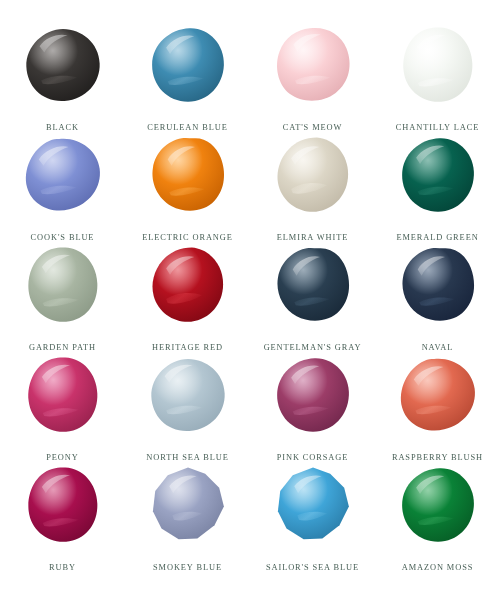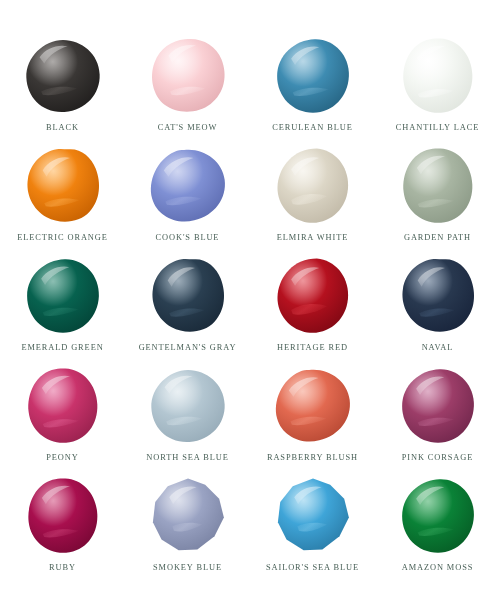--- a/index.html
+++ b/index.html
@@ -22,21 +22,21 @@
     grid-template-columns: repeat(4, 125px);
     grid-template-rows: 22px repeat(5, 110px) 1fr;
     box-sizing: border-box;
   }
 
   .swatch-cell {
     position: relative;
     display: flex;
     flex-direction: column;
     align-items: center;
-    justify-content: flex-end;
+    justify-content: space-between;
   }
 
   
   .blob-wrap {
     position: relative;
     width: 78px;
     height: 78px;
     margin-top: 4px;
   }
 
@@ -104,20 +104,53 @@
           </svg>
         </div>
       </div>
       <div class="swatch-label">BLACK</div>
     </div>
     <div class="swatch-cell">
       <div class="blob-wrap">
         <div class="blob">
           <svg viewBox="0 0 100 100" preserveAspectRatio="none">
             <defs>
+              <radialGradient id="bodyg2" cx="36%" cy="30%" r="82%">
+                <stop offset="0%" stop-color="#7fb8d4" stop-opacity="0.55"></stop>
+                <stop offset="42%" stop-color="#3e8cb2" stop-opacity="1"></stop>
+                <stop offset="100%" stop-color="#24617f" stop-opacity="1"></stop>
+              </radialGradient>
+              <linearGradient id="glg2" x1="0" y1="0" x2="0.6" y2="1">
+                <stop offset="0%" stop-color="#ffffff" stop-opacity="0.62"></stop>
+                <stop offset="100%" stop-color="#ffffff" stop-opacity="0.04"></stop>
+              </linearGradient>
+              <linearGradient id="shg2" x1="0" y1="0" x2="1" y2="0.4">
+                <stop offset="0%" stop-color="#7fb8d4" stop-opacity="0.05"></stop>
+                <stop offset="50%" stop-color="#7fb8d4" stop-opacity="0.45"></stop>
+                <stop offset="100%" stop-color="#7fb8d4" stop-opacity="0.05"></stop>
+              </linearGradient>
+              <clipPath id="clg2">
+                <path d="M52,3 C77,2 97,24 96,50 C95,76 76,97 50,97 C24,97 4,77 4,50 C4,23 27,4 52,3 Z"></path>
+              </clipPath>
+            </defs>
+            <path d="M52,3 C77,2 97,24 96,50 C95,76 76,97 50,97 C24,97 4,77 4,50 C4,23 27,4 52,3 Z" fill="url(#bodyg2)"></path>
+            <g clip-path="url(#clg2)">
+              <path d="M22,28 C30,16 46,10 58,13 C46,17 33,25 27,36 Z" fill="url(#glg2)"></path>
+              <path d="M24,71 C35,65 54,63 70,67 C56,73 38,77 26,75 Z" fill="url(#shg2)"></path>
+            </g>
+          </svg>
+        </div>
+      </div>
+      <div class="swatch-label">CERULEAN BLUE</div>
+    </div>
+    <div class="swatch-cell">
+      <div class="blob-wrap">
+        <div class="blob">
+          <svg viewBox="0 0 100 100" preserveAspectRatio="none">
+            <defs>
               <radialGradient id="bodyg1" cx="36%" cy="30%" r="82%">
                 <stop offset="0%" stop-color="#ffeef0" stop-opacity="0.55"></stop>
                 <stop offset="42%" stop-color="#fad0d4" stop-opacity="1"></stop>
                 <stop offset="100%" stop-color="#e3abb1" stop-opacity="1"></stop>
               </radialGradient>
               <linearGradient id="glg1" x1="0" y1="0" x2="0.6" y2="1">
                 <stop offset="0%" stop-color="#ffffff" stop-opacity="0.62"></stop>
                 <stop offset="100%" stop-color="#ffffff" stop-opacity="0.04"></stop>
               </linearGradient>
               <linearGradient id="shg1" x1="0" y1="0" x2="1" y2="0.4">
@@ -137,53 +170,20 @@
           </svg>
         </div>
       </div>
       <div class="swatch-label">CAT'S MEOW</div>
     </div>
     <div class="swatch-cell">
       <div class="blob-wrap">
         <div class="blob">
           <svg viewBox="0 0 100 100" preserveAspectRatio="none">
             <defs>
-              <radialGradient id="bodyg2" cx="36%" cy="30%" r="82%">
-                <stop offset="0%" stop-color="#7fb8d4" stop-opacity="0.55"></stop>
-                <stop offset="42%" stop-color="#3e8cb2" stop-opacity="1"></stop>
-                <stop offset="100%" stop-color="#24617f" stop-opacity="1"></stop>
-              </radialGradient>
-              <linearGradient id="glg2" x1="0" y1="0" x2="0.6" y2="1">
-                <stop offset="0%" stop-color="#ffffff" stop-opacity="0.62"></stop>
-                <stop offset="100%" stop-color="#ffffff" stop-opacity="0.04"></stop>
-              </linearGradient>
-              <linearGradient id="shg2" x1="0" y1="0" x2="1" y2="0.4">
-                <stop offset="0%" stop-color="#7fb8d4" stop-opacity="0.05"></stop>
-                <stop offset="50%" stop-color="#7fb8d4" stop-opacity="0.45"></stop>
-                <stop offset="100%" stop-color="#7fb8d4" stop-opacity="0.05"></stop>
-              </linearGradient>
-              <clipPath id="clg2">
-                <path d="M52,3 C77,2 97,24 96,50 C95,76 76,97 50,97 C24,97 4,77 4,50 C4,23 27,4 52,3 Z"></path>
-              </clipPath>
-            </defs>
-            <path d="M52,3 C77,2 97,24 96,50 C95,76 76,97 50,97 C24,97 4,77 4,50 C4,23 27,4 52,3 Z" fill="url(#bodyg2)"></path>
-            <g clip-path="url(#clg2)">
-              <path d="M22,28 C30,16 46,10 58,13 C46,17 33,25 27,36 Z" fill="url(#glg2)"></path>
-              <path d="M24,71 C35,65 54,63 70,67 C56,73 38,77 26,75 Z" fill="url(#shg2)"></path>
-            </g>
-          </svg>
-        </div>
-      </div>
-      <div class="swatch-label">CERULEAN BLUE</div>
-    </div>
-    <div class="swatch-cell">
-      <div class="blob-wrap">
-        <div class="blob">
-          <svg viewBox="0 0 100 100" preserveAspectRatio="none">
-            <defs>
               <radialGradient id="bodyg3" cx="36%" cy="30%" r="82%">
                 <stop offset="0%" stop-color="#ffffff" stop-opacity="0.55"></stop>
                 <stop offset="42%" stop-color="#f4f7f3" stop-opacity="1"></stop>
                 <stop offset="100%" stop-color="#dfe4dd" stop-opacity="1"></stop>
               </radialGradient>
               <linearGradient id="glg3" x1="0" y1="0" x2="0.6" y2="1">
                 <stop offset="0%" stop-color="#ffffff" stop-opacity="0.62"></stop>
                 <stop offset="100%" stop-color="#ffffff" stop-opacity="0.04"></stop>
               </linearGradient>
               <linearGradient id="shg3" x1="0" y1="0" x2="1" y2="0.4">
@@ -203,20 +203,53 @@
           </svg>
         </div>
       </div>
       <div class="swatch-label">CHANTILLY LACE</div>
     </div>
     <div class="swatch-cell">
       <div class="blob-wrap">
         <div class="blob">
           <svg viewBox="0 0 100 100" preserveAspectRatio="none">
             <defs>
+              <radialGradient id="bodyg4" cx="36%" cy="30%" r="82%">
+                <stop offset="0%" stop-color="#a9b5e6" stop-opacity="0.55"></stop>
+                <stop offset="42%" stop-color="#7f90d4" stop-opacity="1"></stop>
+                <stop offset="100%" stop-color="#5a69ae" stop-opacity="1"></stop>
+              </radialGradient>
+              <linearGradient id="glg4" x1="0" y1="0" x2="0.6" y2="1">
+                <stop offset="0%" stop-color="#ffffff" stop-opacity="0.62"></stop>
+                <stop offset="100%" stop-color="#ffffff" stop-opacity="0.04"></stop>
+              </linearGradient>
+              <linearGradient id="shg4" x1="0" y1="0" x2="1" y2="0.4">
+                <stop offset="0%" stop-color="#a9b5e6" stop-opacity="0.05"></stop>
+                <stop offset="50%" stop-color="#a9b5e6" stop-opacity="0.45"></stop>
+                <stop offset="100%" stop-color="#a9b5e6" stop-opacity="0.05"></stop>
+              </linearGradient>
+              <clipPath id="clg4">
+                <path d="M45,4 C70,1 94,18 97,42 C100,66 84,88 58,94 C34,100 10,88 4,66 C-2,44 10,16 33,6 C37,4 41,4 45,4 Z"></path>
+              </clipPath>
+            </defs>
+            <path d="M45,4 C70,1 94,18 97,42 C100,66 84,88 58,94 C34,100 10,88 4,66 C-2,44 10,16 33,6 C37,4 41,4 45,4 Z" fill="url(#bodyg4)"></path>
+            <g clip-path="url(#clg4)">
+              <path d="M19,30 C28,17 45,11 57,14 C45,18 31,27 25,38 Z" fill="url(#glg4)"></path>
+              <path d="M21,70 C32,64 51,62 67,66 C53,72 35,76 23,74 Z" fill="url(#shg4)"></path>
+            </g>
+          </svg>
+        </div>
+      </div>
+      <div class="swatch-label">COOK'S BLUE</div>
+    </div>
+    <div class="swatch-cell">
+      <div class="blob-wrap">
+        <div class="blob">
+          <svg viewBox="0 0 100 100" preserveAspectRatio="none">
+            <defs>
               <radialGradient id="bodyg5" cx="36%" cy="30%" r="82%">
                 <stop offset="0%" stop-color="#ffb457" stop-opacity="0.55"></stop>
                 <stop offset="42%" stop-color="#f0820f" stop-opacity="1"></stop>
                 <stop offset="100%" stop-color="#c45f00" stop-opacity="1"></stop>
               </radialGradient>
               <linearGradient id="glg5" x1="0" y1="0" x2="0.6" y2="1">
                 <stop offset="0%" stop-color="#ffffff" stop-opacity="0.62"></stop>
                 <stop offset="100%" stop-color="#ffffff" stop-opacity="0.04"></stop>
               </linearGradient>
               <linearGradient id="shg5" x1="0" y1="0" x2="1" y2="0.4">
@@ -236,53 +269,20 @@
           </svg>
         </div>
       </div>
       <div class="swatch-label">ELECTRIC ORANGE</div>
     </div>
     <div class="swatch-cell">
       <div class="blob-wrap">
         <div class="blob">
           <svg viewBox="0 0 100 100" preserveAspectRatio="none">
             <defs>
-              <radialGradient id="bodyg4" cx="36%" cy="30%" r="82%">
-                <stop offset="0%" stop-color="#a9b5e6" stop-opacity="0.55"></stop>
-                <stop offset="42%" stop-color="#7f90d4" stop-opacity="1"></stop>
-                <stop offset="100%" stop-color="#5a69ae" stop-opacity="1"></stop>
-              </radialGradient>
-              <linearGradient id="glg4" x1="0" y1="0" x2="0.6" y2="1">
-                <stop offset="0%" stop-color="#ffffff" stop-opacity="0.62"></stop>
-                <stop offset="100%" stop-color="#ffffff" stop-opacity="0.04"></stop>
-              </linearGradient>
-              <linearGradient id="shg4" x1="0" y1="0" x2="1" y2="0.4">
-                <stop offset="0%" stop-color="#a9b5e6" stop-opacity="0.05"></stop>
-                <stop offset="50%" stop-color="#a9b5e6" stop-opacity="0.45"></stop>
-                <stop offset="100%" stop-color="#a9b5e6" stop-opacity="0.05"></stop>
-              </linearGradient>
-              <clipPath id="clg4">
-                <path d="M45,4 C70,1 94,18 97,42 C100,66 84,88 58,94 C34,100 10,88 4,66 C-2,44 10,16 33,6 C37,4 41,4 45,4 Z"></path>
-              </clipPath>
-            </defs>
-            <path d="M45,4 C70,1 94,18 97,42 C100,66 84,88 58,94 C34,100 10,88 4,66 C-2,44 10,16 33,6 C37,4 41,4 45,4 Z" fill="url(#bodyg4)"></path>
-            <g clip-path="url(#clg4)">
-              <path d="M19,30 C28,17 45,11 57,14 C45,18 31,27 25,38 Z" fill="url(#glg4)"></path>
-              <path d="M21,70 C32,64 51,62 67,66 C53,72 35,76 23,74 Z" fill="url(#shg4)"></path>
-            </g>
-          </svg>
-        </div>
-      </div>
-      <div class="swatch-label">COOK'S BLUE</div>
-    </div>
-    <div class="swatch-cell">
-      <div class="blob-wrap">
-        <div class="blob">
-          <svg viewBox="0 0 100 100" preserveAspectRatio="none">
-            <defs>
               <radialGradient id="bodyg6" cx="36%" cy="30%" r="82%">
                 <stop offset="0%" stop-color="#f3efe5" stop-opacity="0.55"></stop>
                 <stop offset="42%" stop-color="#dcd6c6" stop-opacity="1"></stop>
                 <stop offset="100%" stop-color="#bfb7a5" stop-opacity="1"></stop>
               </radialGradient>
               <linearGradient id="glg6" x1="0" y1="0" x2="0.6" y2="1">
                 <stop offset="0%" stop-color="#ffffff" stop-opacity="0.62"></stop>
                 <stop offset="100%" stop-color="#ffffff" stop-opacity="0.04"></stop>
               </linearGradient>
               <linearGradient id="shg6" x1="0" y1="0" x2="1" y2="0.4">
@@ -302,20 +302,53 @@
           </svg>
         </div>
       </div>
       <div class="swatch-label">ELMIRA WHITE</div>
     </div>
     <div class="swatch-cell">
       <div class="blob-wrap">
         <div class="blob">
           <svg viewBox="0 0 100 100" preserveAspectRatio="none">
             <defs>
+              <radialGradient id="bodyg7" cx="36%" cy="30%" r="82%">
+                <stop offset="0%" stop-color="#2e8a74" stop-opacity="0.55"></stop>
+                <stop offset="42%" stop-color="#07624f" stop-opacity="1"></stop>
+                <stop offset="100%" stop-color="#034236" stop-opacity="1"></stop>
+              </radialGradient>
+              <linearGradient id="glg7" x1="0" y1="0" x2="0.6" y2="1">
+                <stop offset="0%" stop-color="#ffffff" stop-opacity="0.62"></stop>
+                <stop offset="100%" stop-color="#ffffff" stop-opacity="0.04"></stop>
+              </linearGradient>
+              <linearGradient id="shg7" x1="0" y1="0" x2="1" y2="0.4">
+                <stop offset="0%" stop-color="#2e8a74" stop-opacity="0.05"></stop>
+                <stop offset="50%" stop-color="#2e8a74" stop-opacity="0.45"></stop>
+                <stop offset="100%" stop-color="#2e8a74" stop-opacity="0.05"></stop>
+              </linearGradient>
+              <clipPath id="clg7">
+                <path d="M52,3 C77,2 97,24 96,50 C95,76 76,97 50,97 C24,97 4,77 4,50 C4,23 27,4 52,3 Z"></path>
+              </clipPath>
+            </defs>
+            <path d="M52,3 C77,2 97,24 96,50 C95,76 76,97 50,97 C24,97 4,77 4,50 C4,23 27,4 52,3 Z" fill="url(#bodyg7)"></path>
+            <g clip-path="url(#clg7)">
+              <path d="M22,28 C30,16 46,10 58,13 C46,17 33,25 27,36 Z" fill="url(#glg7)"></path>
+              <path d="M24,71 C35,65 54,63 70,67 C56,73 38,77 26,75 Z" fill="url(#shg7)"></path>
+            </g>
+          </svg>
+        </div>
+      </div>
+      <div class="swatch-label">EMERALD GREEN</div>
+    </div>
+    <div class="swatch-cell">
+      <div class="blob-wrap">
+        <div class="blob">
+          <svg viewBox="0 0 100 100" preserveAspectRatio="none">
+            <defs>
               <radialGradient id="bodyg8" cx="36%" cy="30%" r="82%">
                 <stop offset="0%" stop-color="#cbd5c6" stop-opacity="0.55"></stop>
                 <stop offset="42%" stop-color="#a8b5a2" stop-opacity="1"></stop>
                 <stop offset="100%" stop-color="#8a9885" stop-opacity="1"></stop>
               </radialGradient>
               <linearGradient id="glg8" x1="0" y1="0" x2="0.6" y2="1">
                 <stop offset="0%" stop-color="#ffffff" stop-opacity="0.62"></stop>
                 <stop offset="100%" stop-color="#ffffff" stop-opacity="0.04"></stop>
               </linearGradient>
               <linearGradient id="shg8" x1="0" y1="0" x2="1" y2="0.4">
@@ -335,47 +368,47 @@
           </svg>
         </div>
       </div>
       <div class="swatch-label">GARDEN PATH</div>
     </div>
     <div class="swatch-cell">
       <div class="blob-wrap">
         <div class="blob">
           <svg viewBox="0 0 100 100" preserveAspectRatio="none">
             <defs>
-              <radialGradient id="bodyg7" cx="36%" cy="30%" r="82%">
-                <stop offset="0%" stop-color="#2e8a74" stop-opacity="0.55"></stop>
-                <stop offset="42%" stop-color="#07624f" stop-opacity="1"></stop>
-                <stop offset="100%" stop-color="#034236" stop-opacity="1"></stop>
-              </radialGradient>
-              <linearGradient id="glg7" x1="0" y1="0" x2="0.6" y2="1">
-                <stop offset="0%" stop-color="#ffffff" stop-opacity="0.62"></stop>
-                <stop offset="100%" stop-color="#ffffff" stop-opacity="0.04"></stop>
-              </linearGradient>
-              <linearGradient id="shg7" x1="0" y1="0" x2="1" y2="0.4">
-                <stop offset="0%" stop-color="#2e8a74" stop-opacity="0.05"></stop>
-                <stop offset="50%" stop-color="#2e8a74" stop-opacity="0.45"></stop>
-                <stop offset="100%" stop-color="#2e8a74" stop-opacity="0.05"></stop>
-              </linearGradient>
-              <clipPath id="clg7">
-                <path d="M52,3 C77,2 97,24 96,50 C95,76 76,97 50,97 C24,97 4,77 4,50 C4,23 27,4 52,3 Z"></path>
-              </clipPath>
-            </defs>
-            <path d="M52,3 C77,2 97,24 96,50 C95,76 76,97 50,97 C24,97 4,77 4,50 C4,23 27,4 52,3 Z" fill="url(#bodyg7)"></path>
-            <g clip-path="url(#clg7)">
-              <path d="M22,28 C30,16 46,10 58,13 C46,17 33,25 27,36 Z" fill="url(#glg7)"></path>
-              <path d="M24,71 C35,65 54,63 70,67 C56,73 38,77 26,75 Z" fill="url(#shg7)"></path>
-            </g>
-          </svg>
-        </div>
-      </div>
-      <div class="swatch-label">EMERALD GREEN</div>
+              <radialGradient id="bodyg10" cx="36%" cy="30%" r="82%">
+                <stop offset="0%" stop-color="#e0414c" stop-opacity="0.55"></stop>
+                <stop offset="42%" stop-color="#b5111f" stop-opacity="1"></stop>
+                <stop offset="100%" stop-color="#7c0712" stop-opacity="1"></stop>
+              </radialGradient>
+              <linearGradient id="glg10" x1="0" y1="0" x2="0.6" y2="1">
+                <stop offset="0%" stop-color="#ffffff" stop-opacity="0.62"></stop>
+                <stop offset="100%" stop-color="#ffffff" stop-opacity="0.04"></stop>
+              </linearGradient>
+              <linearGradient id="shg10" x1="0" y1="0" x2="1" y2="0.4">
+                <stop offset="0%" stop-color="#e0414c" stop-opacity="0.05"></stop>
+                <stop offset="50%" stop-color="#e0414c" stop-opacity="0.45"></stop>
+                <stop offset="100%" stop-color="#e0414c" stop-opacity="0.05"></stop>
+              </linearGradient>
+              <clipPath id="clg10">
+                <path d="M55,2 C78,4 95,24 95,49 C95,74 78,94 54,97 C33,99 12,86 6,64 C0,42 12,16 34,6 C41,3 48,2 55,2 Z"></path>
+              </clipPath>
+            </defs>
+            <path d="M55,2 C78,4 95,24 95,49 C95,74 78,94 54,97 C33,99 12,86 6,64 C0,42 12,16 34,6 C41,3 48,2 55,2 Z" fill="url(#bodyg10)"></path>
+            <g clip-path="url(#clg10)">
+              <path d="M22,29 C30,17 46,11 58,14 C46,18 33,26 27,37 Z" fill="url(#glg10)"></path>
+              <path d="M22,68 C34,60 52,58 68,63 C54,71 35,76 24,73 Z" fill="url(#shg10)"></path>
+            </g>
+          </svg>
+        </div>
+      </div>
+      <div class="swatch-label">HERITAGE RED</div>
     </div>
     <div class="swatch-cell">
       <div class="blob-wrap">
         <div class="blob">
           <svg viewBox="0 0 100 100" preserveAspectRatio="none">
             <defs>
               <radialGradient id="bodyg9" cx="36%" cy="30%" r="82%">
                 <stop offset="0%" stop-color="#4e6a80" stop-opacity="0.55"></stop>
                 <stop offset="42%" stop-color="#2a3f51" stop-opacity="1"></stop>
                 <stop offset="100%" stop-color="#182837" stop-opacity="1"></stop>
@@ -401,53 +434,20 @@
           </svg>
         </div>
       </div>
       <div class="swatch-label">GENTELMAN'S GRAY</div>
     </div>
     <div class="swatch-cell">
       <div class="blob-wrap">
         <div class="blob">
           <svg viewBox="0 0 100 100" preserveAspectRatio="none">
             <defs>
-              <radialGradient id="bodyg10" cx="36%" cy="30%" r="82%">
-                <stop offset="0%" stop-color="#e0414c" stop-opacity="0.55"></stop>
-                <stop offset="42%" stop-color="#b5111f" stop-opacity="1"></stop>
-                <stop offset="100%" stop-color="#7c0712" stop-opacity="1"></stop>
-              </radialGradient>
-              <linearGradient id="glg10" x1="0" y1="0" x2="0.6" y2="1">
-                <stop offset="0%" stop-color="#ffffff" stop-opacity="0.62"></stop>
-                <stop offset="100%" stop-color="#ffffff" stop-opacity="0.04"></stop>
-              </linearGradient>
-              <linearGradient id="shg10" x1="0" y1="0" x2="1" y2="0.4">
-                <stop offset="0%" stop-color="#e0414c" stop-opacity="0.05"></stop>
-                <stop offset="50%" stop-color="#e0414c" stop-opacity="0.45"></stop>
-                <stop offset="100%" stop-color="#e0414c" stop-opacity="0.05"></stop>
-              </linearGradient>
-              <clipPath id="clg10">
-                <path d="M55,2 C78,4 95,24 95,49 C95,74 78,94 54,97 C33,99 12,86 6,64 C0,42 12,16 34,6 C41,3 48,2 55,2 Z"></path>
-              </clipPath>
-            </defs>
-            <path d="M55,2 C78,4 95,24 95,49 C95,74 78,94 54,97 C33,99 12,86 6,64 C0,42 12,16 34,6 C41,3 48,2 55,2 Z" fill="url(#bodyg10)"></path>
-            <g clip-path="url(#clg10)">
-              <path d="M22,29 C30,17 46,11 58,14 C46,18 33,26 27,37 Z" fill="url(#glg10)"></path>
-              <path d="M22,68 C34,60 52,58 68,63 C54,71 35,76 24,73 Z" fill="url(#shg10)"></path>
-            </g>
-          </svg>
-        </div>
-      </div>
-      <div class="swatch-label">HERITAGE RED</div>
-    </div>
-    <div class="swatch-cell">
-      <div class="blob-wrap">
-        <div class="blob">
-          <svg viewBox="0 0 100 100" preserveAspectRatio="none">
-            <defs>
               <radialGradient id="bodyg11" cx="36%" cy="30%" r="82%">
                 <stop offset="0%" stop-color="#4a6280" stop-opacity="0.55"></stop>
                 <stop offset="42%" stop-color="#28384f" stop-opacity="1"></stop>
                 <stop offset="100%" stop-color="#17233a" stop-opacity="1"></stop>
               </radialGradient>
               <linearGradient id="glg11" x1="0" y1="0" x2="0.6" y2="1">
                 <stop offset="0%" stop-color="#ffffff" stop-opacity="0.62"></stop>
                 <stop offset="100%" stop-color="#ffffff" stop-opacity="0.04"></stop>
               </linearGradient>
               <linearGradient id="shg11" x1="0" y1="0" x2="1" y2="0.4">
@@ -533,20 +533,53 @@
           </svg>
         </div>
       </div>
       <div class="swatch-label">NORTH SEA BLUE</div>
     </div>
     <div class="swatch-cell">
       <div class="blob-wrap">
         <div class="blob">
           <svg viewBox="0 0 100 100" preserveAspectRatio="none">
             <defs>
+              <radialGradient id="bodyg14" cx="36%" cy="30%" r="82%">
+                <stop offset="0%" stop-color="#c5709a" stop-opacity="0.55"></stop>
+                <stop offset="42%" stop-color="#9c3d68" stop-opacity="1"></stop>
+                <stop offset="100%" stop-color="#6e254a" stop-opacity="1"></stop>
+              </radialGradient>
+              <linearGradient id="glg14" x1="0" y1="0" x2="0.6" y2="1">
+                <stop offset="0%" stop-color="#ffffff" stop-opacity="0.62"></stop>
+                <stop offset="100%" stop-color="#ffffff" stop-opacity="0.04"></stop>
+              </linearGradient>
+              <linearGradient id="shg14" x1="0" y1="0" x2="1" y2="0.4">
+                <stop offset="0%" stop-color="#c5709a" stop-opacity="0.05"></stop>
+                <stop offset="50%" stop-color="#c5709a" stop-opacity="0.45"></stop>
+                <stop offset="100%" stop-color="#c5709a" stop-opacity="0.05"></stop>
+              </linearGradient>
+              <clipPath id="clg14">
+                <path d="M52,3 C77,2 97,24 96,50 C95,76 76,97 50,97 C24,97 4,77 4,50 C4,23 27,4 52,3 Z"></path>
+              </clipPath>
+            </defs>
+            <path d="M52,3 C77,2 97,24 96,50 C95,76 76,97 50,97 C24,97 4,77 4,50 C4,23 27,4 52,3 Z" fill="url(#bodyg14)"></path>
+            <g clip-path="url(#clg14)">
+              <path d="M22,28 C30,16 46,10 58,13 C46,17 33,25 27,36 Z" fill="url(#glg14)"></path>
+              <path d="M24,71 C35,65 54,63 70,67 C56,73 38,77 26,75 Z" fill="url(#shg14)"></path>
+            </g>
+          </svg>
+        </div>
+      </div>
+      <div class="swatch-label">PINK CORSAGE</div>
+    </div>
+    <div class="swatch-cell">
+      <div class="blob-wrap">
+        <div class="blob">
+          <svg viewBox="0 0 100 100" preserveAspectRatio="none">
+            <defs>
               <radialGradient id="bodyg15" cx="36%" cy="30%" r="82%">
                 <stop offset="0%" stop-color="#f59b85" stop-opacity="0.55"></stop>
                 <stop offset="42%" stop-color="#e26950" stop-opacity="1"></stop>
                 <stop offset="100%" stop-color="#b34530" stop-opacity="1"></stop>
               </radialGradient>
               <linearGradient id="glg15" x1="0" y1="0" x2="0.6" y2="1">
                 <stop offset="0%" stop-color="#ffffff" stop-opacity="0.62"></stop>
                 <stop offset="100%" stop-color="#ffffff" stop-opacity="0.04"></stop>
               </linearGradient>
               <linearGradient id="shg15" x1="0" y1="0" x2="1" y2="0.4">
@@ -566,53 +599,20 @@
           </svg>
         </div>
       </div>
       <div class="swatch-label">RASPBERRY BLUSH</div>
     </div>
     <div class="swatch-cell">
       <div class="blob-wrap">
         <div class="blob">
           <svg viewBox="0 0 100 100" preserveAspectRatio="none">
             <defs>
-              <radialGradient id="bodyg14" cx="36%" cy="30%" r="82%">
-                <stop offset="0%" stop-color="#c5709a" stop-opacity="0.55"></stop>
-                <stop offset="42%" stop-color="#9c3d68" stop-opacity="1"></stop>
-                <stop offset="100%" stop-color="#6e254a" stop-opacity="1"></stop>
-              </radialGradient>
-              <linearGradient id="glg14" x1="0" y1="0" x2="0.6" y2="1">
-                <stop offset="0%" stop-color="#ffffff" stop-opacity="0.62"></stop>
-                <stop offset="100%" stop-color="#ffffff" stop-opacity="0.04"></stop>
-              </linearGradient>
-              <linearGradient id="shg14" x1="0" y1="0" x2="1" y2="0.4">
-                <stop offset="0%" stop-color="#c5709a" stop-opacity="0.05"></stop>
-                <stop offset="50%" stop-color="#c5709a" stop-opacity="0.45"></stop>
-                <stop offset="100%" stop-color="#c5709a" stop-opacity="0.05"></stop>
-              </linearGradient>
-              <clipPath id="clg14">
-                <path d="M52,3 C77,2 97,24 96,50 C95,76 76,97 50,97 C24,97 4,77 4,50 C4,23 27,4 52,3 Z"></path>
-              </clipPath>
-            </defs>
-            <path d="M52,3 C77,2 97,24 96,50 C95,76 76,97 50,97 C24,97 4,77 4,50 C4,23 27,4 52,3 Z" fill="url(#bodyg14)"></path>
-            <g clip-path="url(#clg14)">
-              <path d="M22,28 C30,16 46,10 58,13 C46,17 33,25 27,36 Z" fill="url(#glg14)"></path>
-              <path d="M24,71 C35,65 54,63 70,67 C56,73 38,77 26,75 Z" fill="url(#shg14)"></path>
-            </g>
-          </svg>
-        </div>
-      </div>
-      <div class="swatch-label">PINK CORSAGE</div>
-    </div>
-    <div class="swatch-cell">
-      <div class="blob-wrap">
-        <div class="blob">
-          <svg viewBox="0 0 100 100" preserveAspectRatio="none">
-            <defs>
               <radialGradient id="bodyg16" cx="36%" cy="30%" r="82%">
                 <stop offset="0%" stop-color="#d04a7d" stop-opacity="0.55"></stop>
                 <stop offset="42%" stop-color="#a80f4e" stop-opacity="1"></stop>
                 <stop offset="100%" stop-color="#750733" stop-opacity="1"></stop>
               </radialGradient>
               <linearGradient id="glg16" x1="0" y1="0" x2="0.6" y2="1">
                 <stop offset="0%" stop-color="#ffffff" stop-opacity="0.62"></stop>
                 <stop offset="100%" stop-color="#ffffff" stop-opacity="0.04"></stop>
               </linearGradient>
               <linearGradient id="shg16" x1="0" y1="0" x2="1" y2="0.4">

